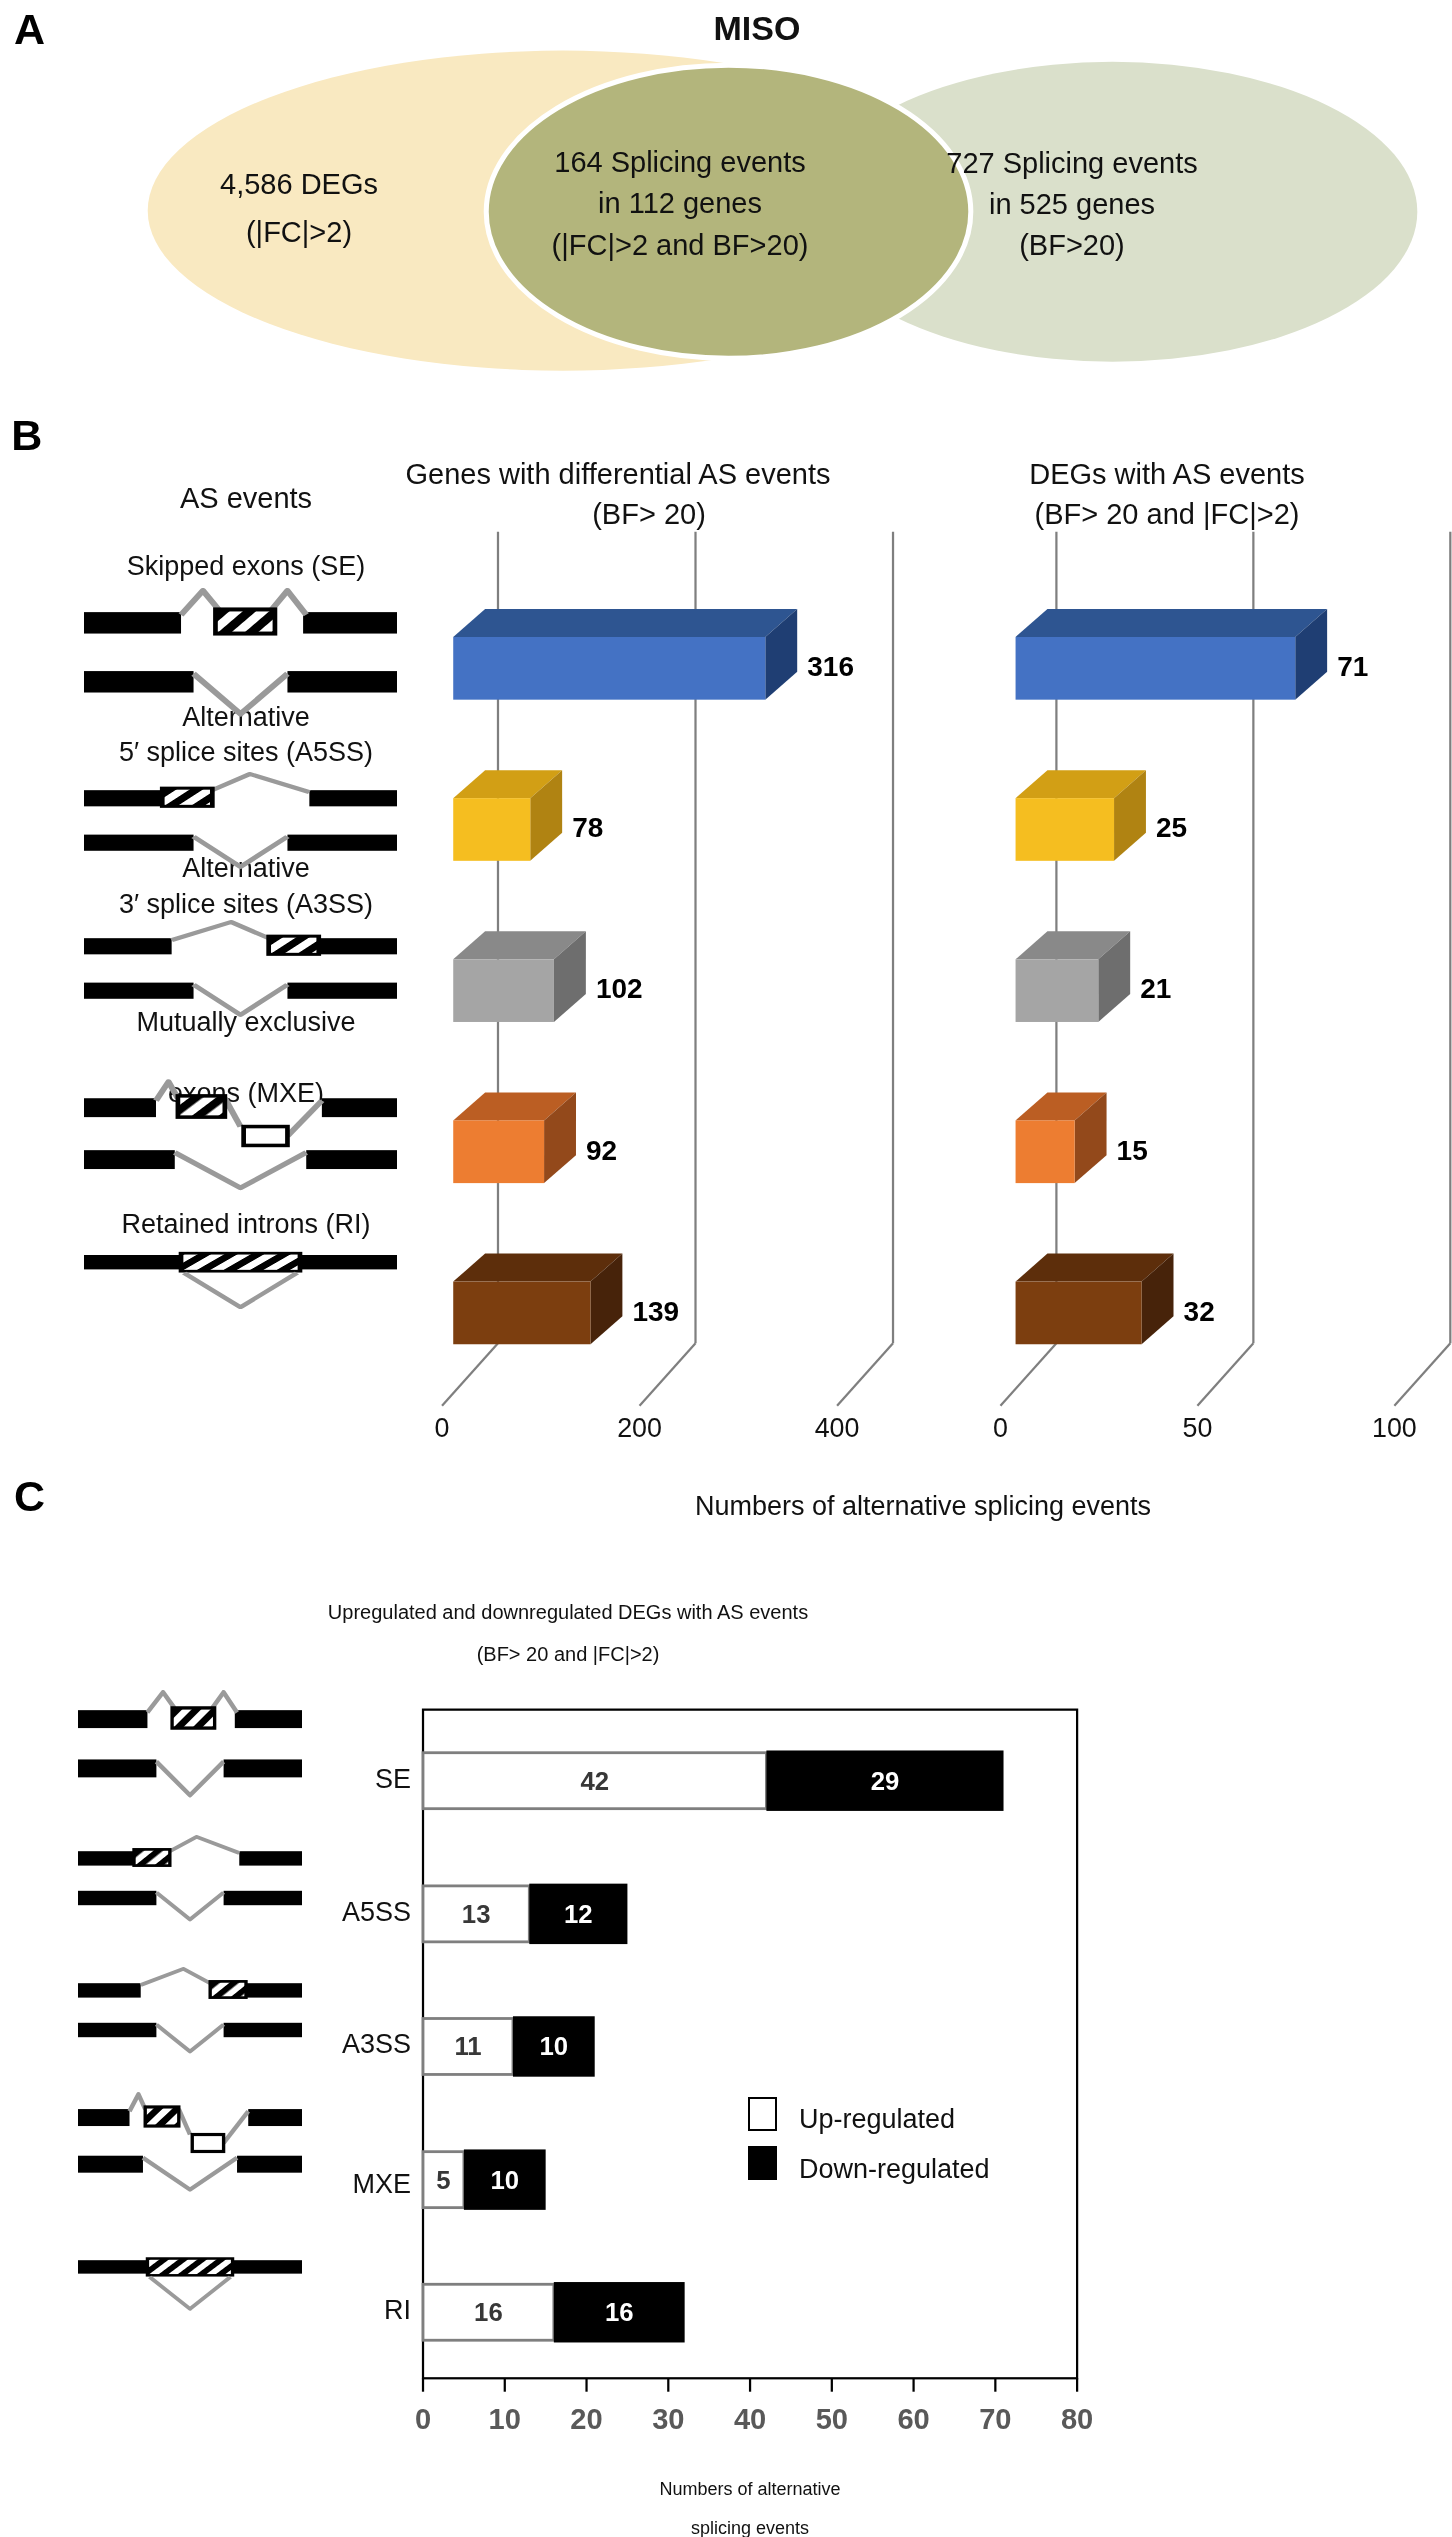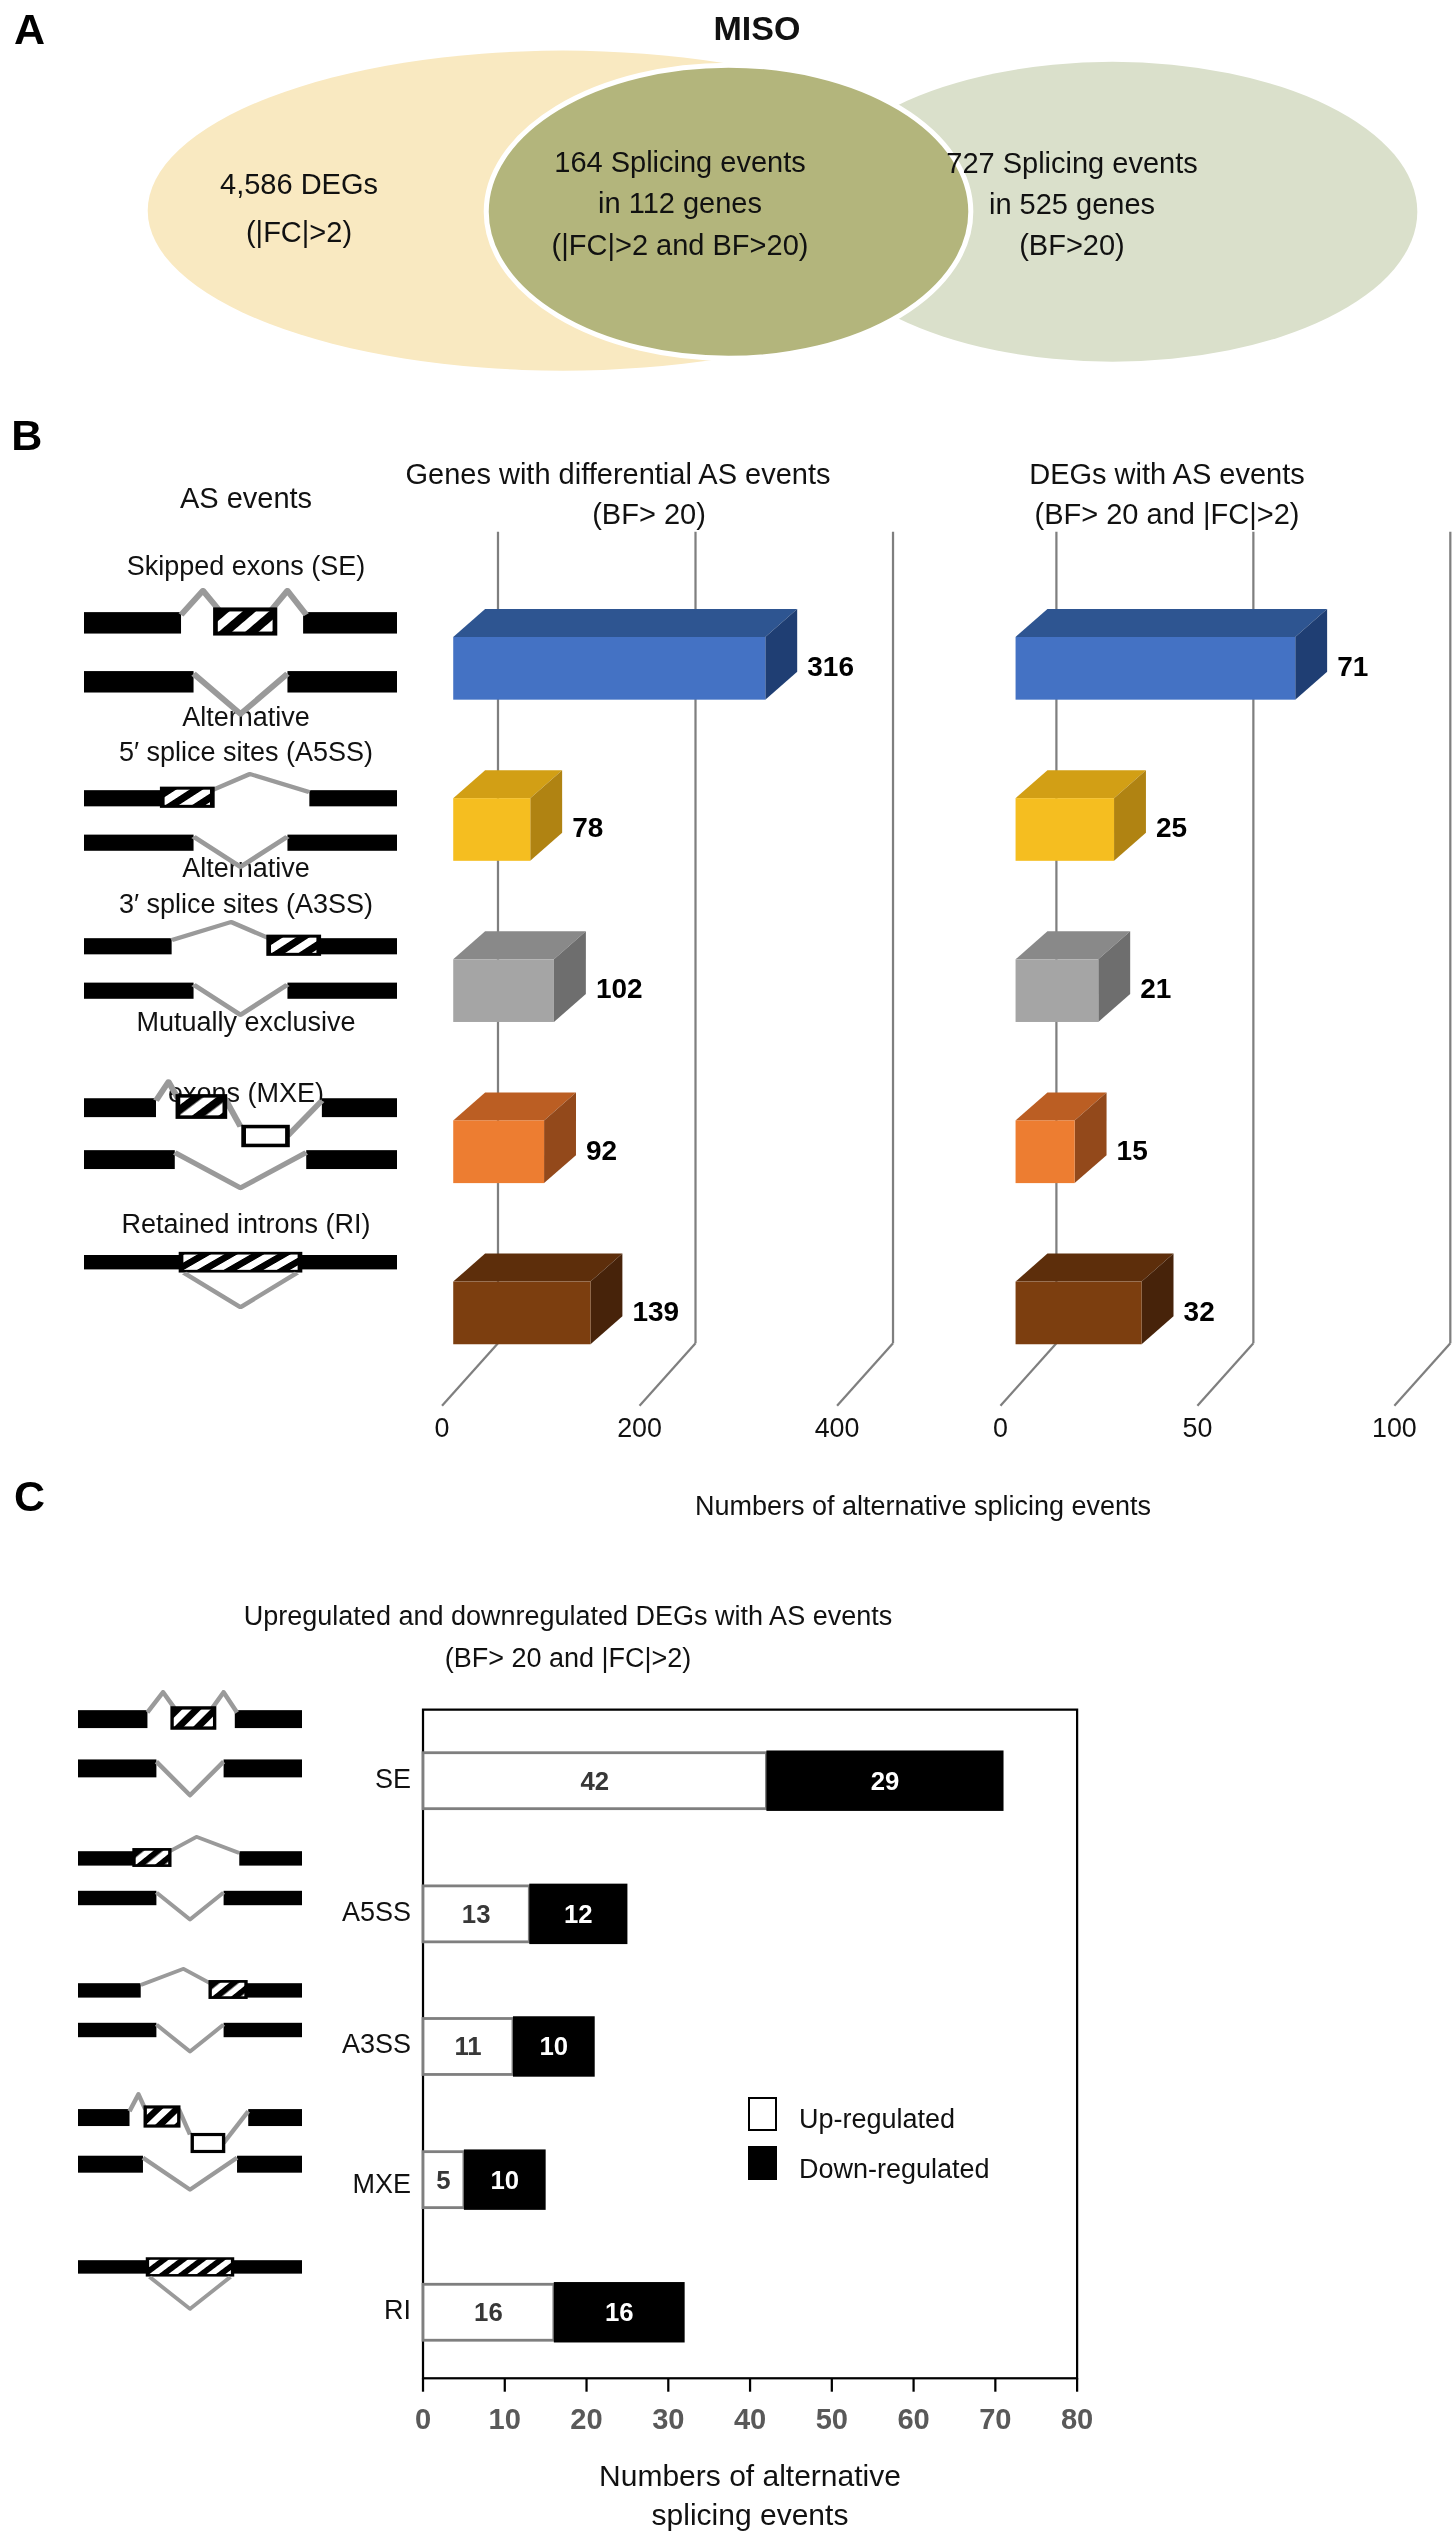--- a/index.html
+++ b/index.html
@@ -8,23 +8,23 @@
   svg{position:absolute;left:0;top:0;}
   svg text{font-family:"Liberation Sans",sans-serif;}
   .abs{position:absolute;white-space:nowrap;}
   .ctr{transform:translateX(-50%);}
   .plabel{font-size:43px;font-weight:bold;color:#000;}
   .venn-title{font-size:34px;font-weight:bold;}
   .venn-line{font-size:29px;}
   .b-title{font-size:29px;}
   .b-rowlab{font-size:27px;}
   .b-xlabel{font-size:27px;}
-  .c-title{font-size:27px;}
+  .c-title{font-size:20px;}
   .c-rowlab{font-size:27px;}
-  .c-xlabel{font-size:30px;}
+  .c-xlabel{font-size:18px;margin-top:20px;}
   .legend-label{font-size:27px;margin-top:6px;}
   .swatch{position:absolute;width:29px;height:34px;border:2.2px solid #000;box-sizing:border-box;}
   .icon{position:absolute;}
   .icon svg{position:static;width:100%;height:100%;}
 </style>
 </head>
 <body>
 
 <div class="page">
 

